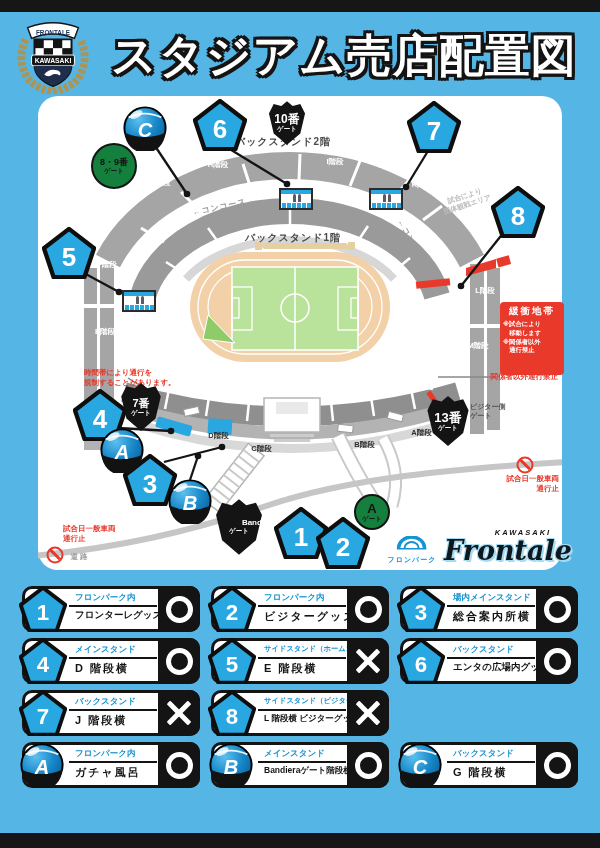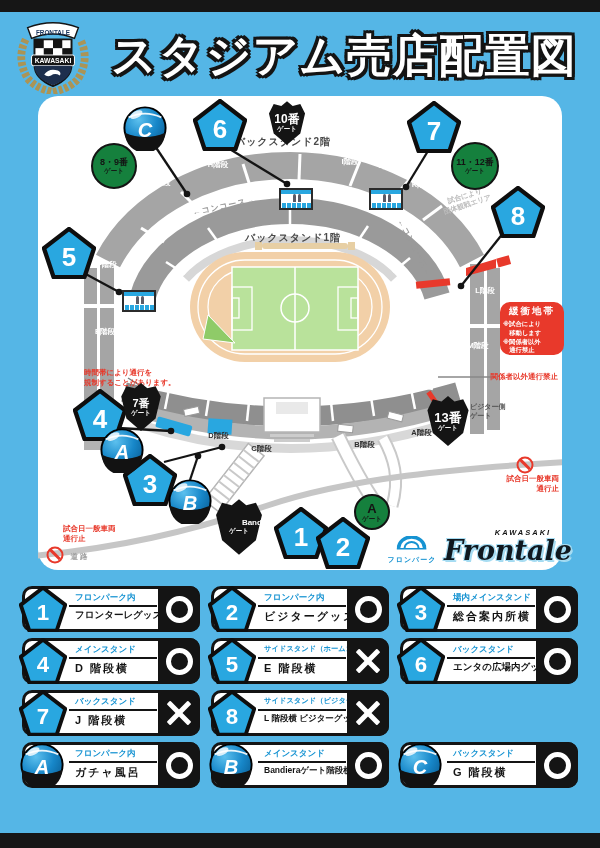--- a/index.html
+++ b/index.html
@@ -33,21 +33,21 @@
   .mlabel.conc{color:#9a9a9a;font-size:8px;letter-spacing:1px;}
   .mlabel.road{color:#9a9a9a;font-size:7.5px;letter-spacing:2px;}
   .multi{position:absolute;font-weight:bold;line-height:1.3;}
   .multi.faint{color:#bcbcbc;font-size:7px;text-align:center;transform:translate(-50%,-50%);}
   .multi.vgate{color:#555;font-size:7px;}
   .rednote{position:absolute;color:#e8392b;font-size:7.5px;font-weight:bold;line-height:1.35;white-space:nowrap;}
   .rednote.right{text-align:right;}
   .noentry{position:absolute;width:13px;height:13px;border:2.5px solid #e8392b;border-radius:50%;transform:translate(-50%,-50%);}
   .noentry::after{content:"";position:absolute;left:5px;top:-1px;width:2.5px;height:14px;background:#e8392b;transform:rotate(-45deg);}
 
-  #buffer-box{position:absolute;background:#e8392b;color:#fff;padding:3px 3px 0 3px;width:58px;border-radius:10px;}
+  #buffer-box{position:absolute;background:#e8392b;color:#fff;padding:3px 3px 20px 3px;width:58px;border-radius:4px;}
   #buffer-box .bt{font-size:9.5px;font-weight:bold;letter-spacing:2px;text-align:center;margin-bottom:2px;}
   #buffer-box .bl{font-size:6.3px;font-weight:bold;line-height:1.4;}
 
   .badge{position:absolute;transform:translate(-50%,-50%);}
   .badge svg{display:block;}
 
   .gate{position:absolute;transform:translate(-50%,-50%);display:flex;flex-direction:column;align-items:center;justify-content:center;text-align:center;}
   .gate .g1{font-weight:bold;color:#fff;line-height:1;}
   .gate .g2{font-weight:bold;color:#fff;font-size:6.5px;line-height:1;margin-top:1px;}
   .gate.circle{background:#15803d;border:2.5px solid #141414;border-radius:50%;}
@@ -250,21 +250,21 @@
           <stop offset="55%" stop-color="#1787c9"></stop>
           <stop offset="100%" stop-color="#0b5f96"></stop>
       </radialGradient>
     </defs>
   </svg>
   <div id="map-overlays">
       <div class="mlabel stand" style="left: 245px; top: 46px;">バックスタンド2階</div>
       <div class="mlabel stand" style="left: 255px; top: 142px;">バックスタンド1階</div>
       <div class="mlabel stair" style="left: 122px; top: 87px;">G階段</div>
       <div class="mlabel stair" style="left: 180px; top: 69px;">H階段</div>
-      <div class="mlabel stair" style="left: 312px; top: 66px;">I階段</div>
+      <div class="mlabel stair" style="left: 297px; top: 66px;">I階段</div>
       <div class="mlabel stair" style="left: 350px; top: 70px;">J階段</div>
       <div class="mlabel stair" style="left: 384px; top: 89px;">K階段</div>
       <div class="mlabel stair" style="left: 69px; top: 169px;">F階段</div>
       <div class="mlabel stair" style="left: 67px; top: 236px;">E階段</div>
       <div class="mlabel stair" style="left: 447px; top: 195px;">L階段</div>
       <div class="mlabel stair" style="left: 440px; top: 250px;">M階段</div>
       <div class="mlabel stair-dark" style="left: 157px; top: 340px;">D階段</div>
       <div class="mlabel stair-dark" style="left: 200px; top: 353px;">C階段</div>
       <div class="mlabel stair-dark" style="left: 303px; top: 349px;">B階段</div>
       <div class="mlabel stair-dark" style="left: 360px; top: 337px;">A階段</div>
@@ -431,26 +431,20 @@
           <div class="g1" style="font-size: 8px; padding-left: 40px;">Bandiera</div>
           <div class="g2">ゲート</div>
         </div>
       </div>
       <div class="gate circle" style="left: 76px; top: 70px; width: 42px; height: 42px;">
         <div class="gtxt">
           <div class="g1" style="font-size: 9px;">8・9番</div>
           <div class="g2">ゲート</div>
         </div>
       </div>
-      <div class="gate circle" style="left: 437px; top: 70px; width: 44px; height: 44px;">
-        <div class="gtxt">
-          <div class="g1" style="font-size: 9px;">11・12番</div>
-          <div class="g2">ゲート</div>
-        </div>
-      </div>
       <div class="gate circle" style="left: 334px; top: 416px; width: 32px; height: 32px;">
         <div class="gtxt">
           <div class="g1" style="font-size: 13px;">A</div>
           <div class="g2">ゲート</div>
         </div>
       </div>
       <div id="fronpark" style="left: 374px; top: 440px;"><svg viewBox="0 0 30 14" width="30" height="14">
           <path d="M2,12 A13,11 0 0 1 28,12" stroke="#1693d2" stroke-width="3.5" fill="none"></path>
           <path d="M8,12 A7,6 0 0 1 22,12" stroke="#1693d2" stroke-width="2" fill="none"></path>
           <line x1="0" y1="12.8" x2="30" y2="12.8" stroke="#1693d2" stroke-width="1.5"></line>

